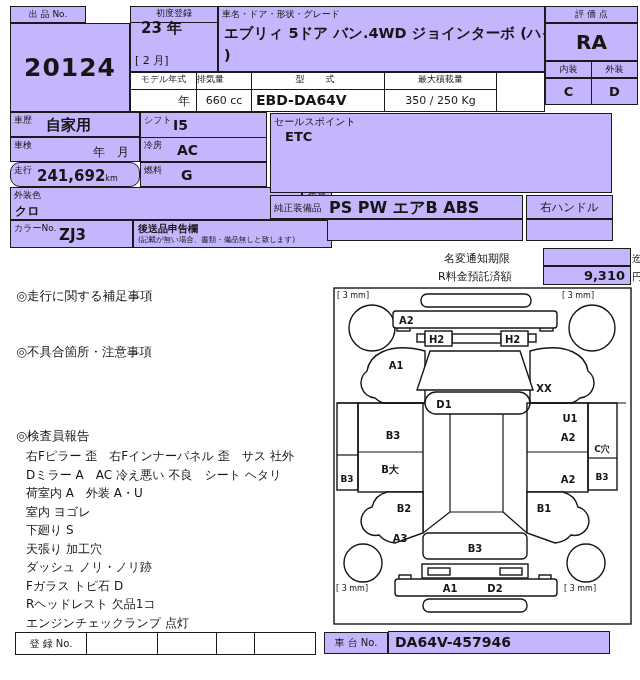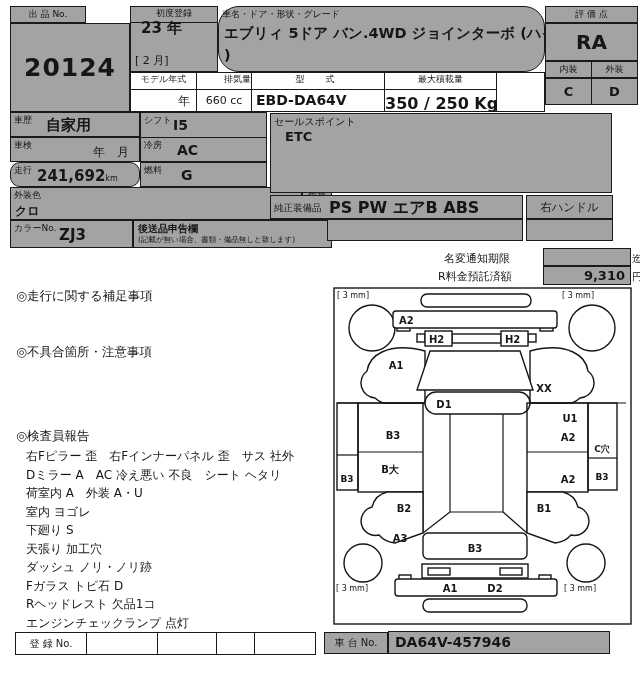--- a/index.html
+++ b/index.html
@@ -1,21 +1,21 @@
 <!DOCTYPE html>
 <html><head>
 <meta charset="utf-8">
 <style>
   html,body{margin:0;padding:0;}
   body{
     width:640px;height:680px;position:relative;background:#fff;
     font-family:"DejaVu Sans","Liberation Sans",sans-serif;
     color:#161616;-webkit-font-smoothing:none;
   }
-  .box{position:absolute;border:1.5px solid #1a1a1a;background:#a3a3a3;box-sizing:border-box;}
+  .box{position:absolute;border:1.5px solid #1a1a1a;background:#c4b5fd;box-sizing:border-box;}
   .nob{position:absolute;box-sizing:border-box;}
   .cl{position:absolute;top:1px;left:3px;font-size:9px;font-weight:400;white-space:nowrap;}
   .clc{position:absolute;top:1px;left:0;right:0;text-align:center;font-size:9px;white-space:nowrap;}
   .big{font-weight:700;}
   .ctr{display:flex;align-items:center;justify-content:center;}
   .nw{white-space:nowrap;}
   svg .ln{stroke:#161616;stroke-width:1.4;fill:#fff;}
   svg .lnn{stroke:#161616;stroke-width:1.4;fill:none;}
   svg .thin{stroke:#161616;stroke-width:1.2;}
   svg text{font-size:10px;fill:#161616;font-weight:700;font-family:"DejaVu Sans","Liberation Sans",sans-serif;}
@@ -30,42 +30,42 @@
 <div class="box ctr" style="left:10px;top:23px;width:120px;height:89px;">
   <span class="big" style="font-size:25px;letter-spacing:1px;">20124</span>
 </div>
 
 <div class="box" style="left:130px;top:6px;width:88px;height:66px;">
   <div class="nob" style="left:0;top:0;right:0;height:16px;border-bottom:1.5px solid #1a1a1a;text-align:center;font-size:9px;">初度登録</div>
   <div class="nob big nw" style="left:10px;top:12px;font-size:15px;">23 年</div>
   <div class="nob nw" style="left:4px;top:46px;font-size:11px;">[ 2 月]</div>
 </div>
 
-<div class="box" style="left:218px;top:6px;width:327px;height:66px;border-radius:21px;">
+<div class="box" style="left:218px;top:6px;width:327px;height:66px;">
   <div class="cl">車名・ドア・形状・グレード</div>
   <div class="nob big nw" style="left:5px;top:17px;font-size:14.5px;">エブリィ 5ドア バン.4WD ジョインターボ (ハイルーフ</div>
   <div class="nob big" style="left:5px;top:40px;font-size:14.5px;">)</div>
 </div>
 
 <div class="nob" style="left:130px;top:72px;width:415px;height:40px;display:flex;">
   <div class="nob" style="position:relative;width:67px;height:40px;border:1.5px solid #1a1a1a;">
     <div style="height:16px;border-bottom:1.5px solid #1a1a1a;text-align:center;font-size:9px;">モデル年式</div>
     <div style="text-align:right;padding:3px 6px 0 0;font-size:12px;">年</div>
   </div>
   <div class="nob" style="position:relative;width:55px;height:40px;border:1.5px solid #1a1a1a;border-left:none;">
-    <div style="height:16px;border-bottom:1.5px solid #1a1a1a;text-align:right;font-size:9px;">排気量</div>
+    <div style="height:16px;border-bottom:1.5px solid #1a1a1a;text-align:left;font-size:9px;">排気量</div>
     <div class="nw" style="text-align:center;padding-top:4px;font-size:11px;">660 cc</div>
   </div>
   <div class="nob" style="position:relative;width:133px;height:40px;border:1.5px solid #1a1a1a;border-left:none;">
     <div style="height:16px;border-bottom:1.5px solid #1a1a1a;text-align:center;font-size:9px;letter-spacing:6px;">型　式</div>
     <div class="big nw" style="padding:2px 0 0 4px;font-size:14px;">EBD-DA64V</div>
   </div>
   <div class="nob" style="position:relative;width:112px;height:40px;border:1.5px solid #1a1a1a;border-left:none;">
     <div style="height:16px;border-bottom:1.5px solid #1a1a1a;text-align:center;font-size:9px;">最大積載量</div>
-    <div class="nw" style="text-align:center;padding-top:4px;font-size:16px;font-weight:bold;">350 / 250 Kg</div>
+    <div class="nw" style="text-align:center;padding-top:4px;font-size:11px;">350 / 250 Kg</div>
   </div>
   <div class="nob" style="position:relative;width:48px;height:40px;border:1.5px solid #1a1a1a;border-left:none;">
     <div style="height:16px;border-bottom:1.5px solid #1a1a1a;text-align:center;font-size:9px;margin-top:40px;">乗車定員</div>
     <div class="big nw" style="text-align:center;padding-top:2px;font-size:13px;">2 / 4 名</div>
   </div>
 </div>
 
 <div class="box" style="left:545px;top:6px;width:93px;height:17px;">
   <div class="clc">評 価 点</div>
 </div>

